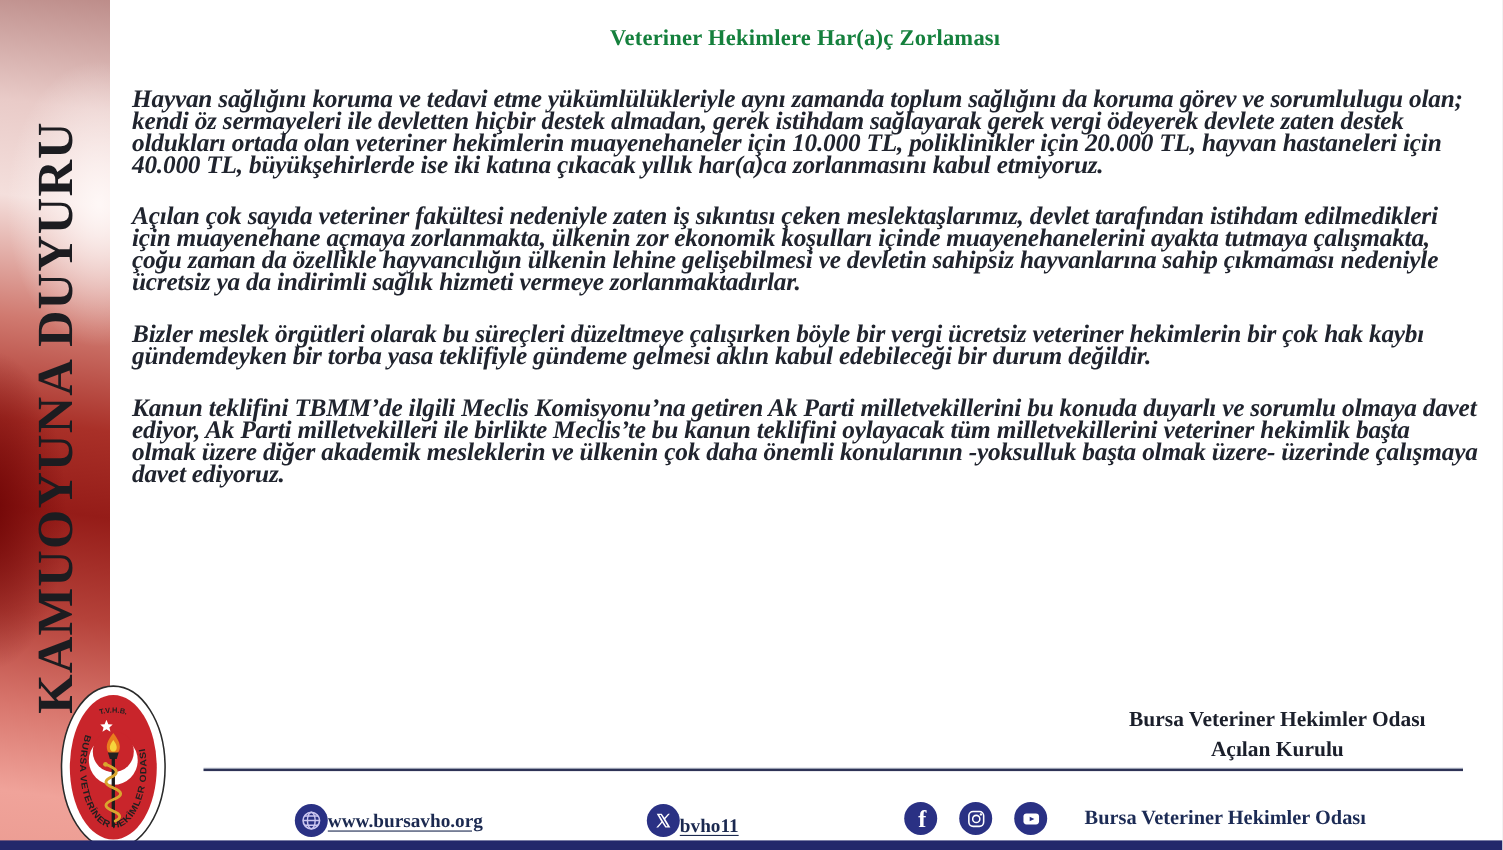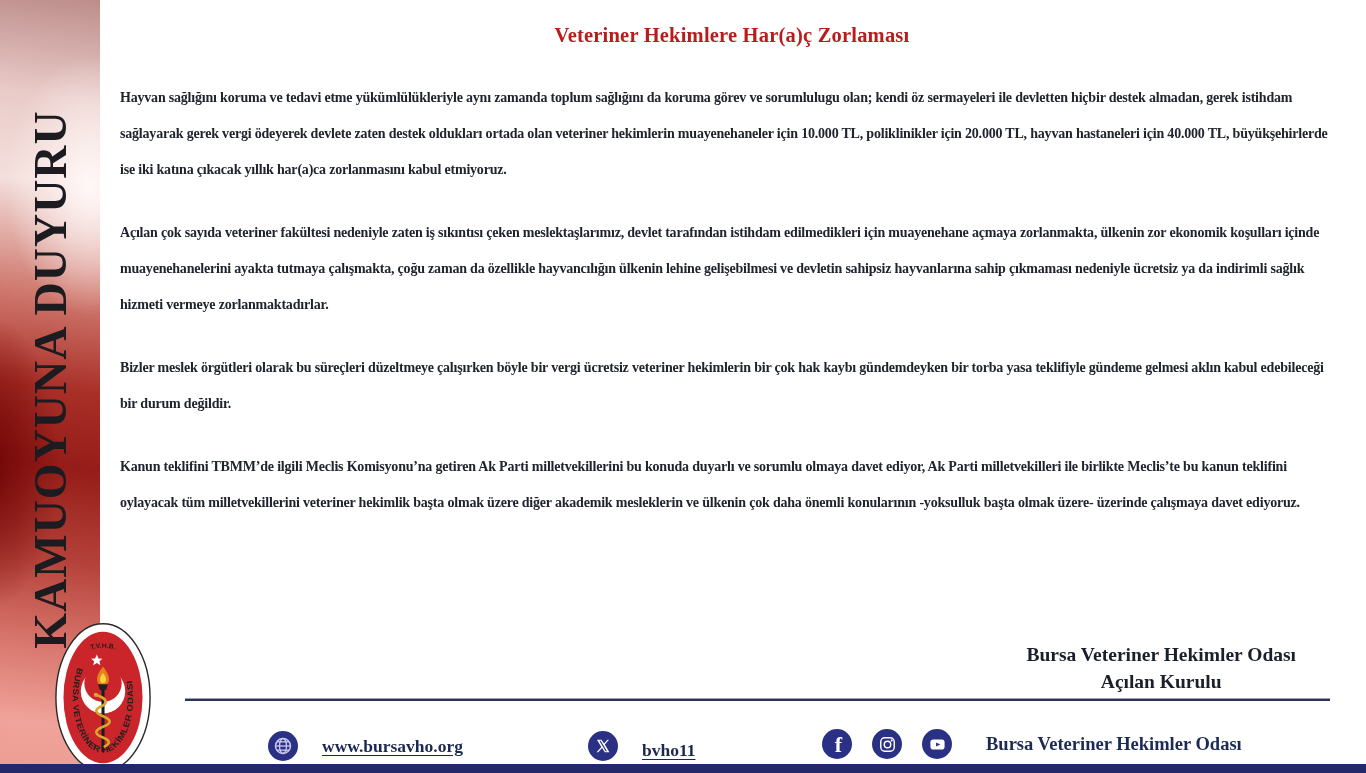--- a/index.html
+++ b/index.html
@@ -29,41 +29,41 @@
     font-size:46px; font-weight:700; letter-spacing:1px;
     color:#1c1c20;
   }
 
   
   .logo { position:absolute; left:54px; top:622px; width:98px; height:151px; }
 
   
   .content { position:absolute; left:120px; top:24px; width:1224px; color:#20242e; }
   .doc-title {
-    text-align:center; font-size:20.5px; font-weight:700; color:#b91c1c;
+    text-align:center; font-size:20.5px; font-weight:700; color:#15803d;
     margin-bottom:33px; letter-spacing:0.2px;
   }
   .content p {
-    font-size:14px; line-height:36px; font-weight:600;
-    margin-bottom:27px; letter-spacing:-0.2px;
+    font-size:23px; line-height:20px; font-weight:600;
+    margin-bottom:27px; letter-spacing:-0.2px;font-style:italic;
   }
 
   
   .signature {
     position:absolute; right:70px; top:641px; text-align:center;
     font-size:19.5px; font-weight:700; color:#1b1f2b; line-height:27px;
   }
   .signature-divider {
     position:absolute; left:185px; right:36px; top:698px; height:3px;
     background:linear-gradient(to bottom, #9aa0b2 0%, #9aa0b2 40%, #2e3356 41%, #2e3356 100%);
   }
 
   
   .footer { position:absolute; left:0; right:0; top:729px; height:36px; }
-  .footer-group { position:absolute; display:flex; align-items:center; gap:24px; }
+  .footer-group { position:absolute; display:flex; align-items:center; gap:0; }
   .icon-circle {
     width:30px; height:30px; border-radius:50%; background:#2a3184;
     display:flex; align-items:center; justify-content:center; flex:0 0 auto;
   }
   .footer-link {
     font-size:17.5px; font-weight:700; color:#1b2950;
     text-decoration:underline; text-underline-offset:3px;
   }
   .footer-org {
     font-size:18.5px; font-weight:700; color:#1c2b55; margin-left:14px;

